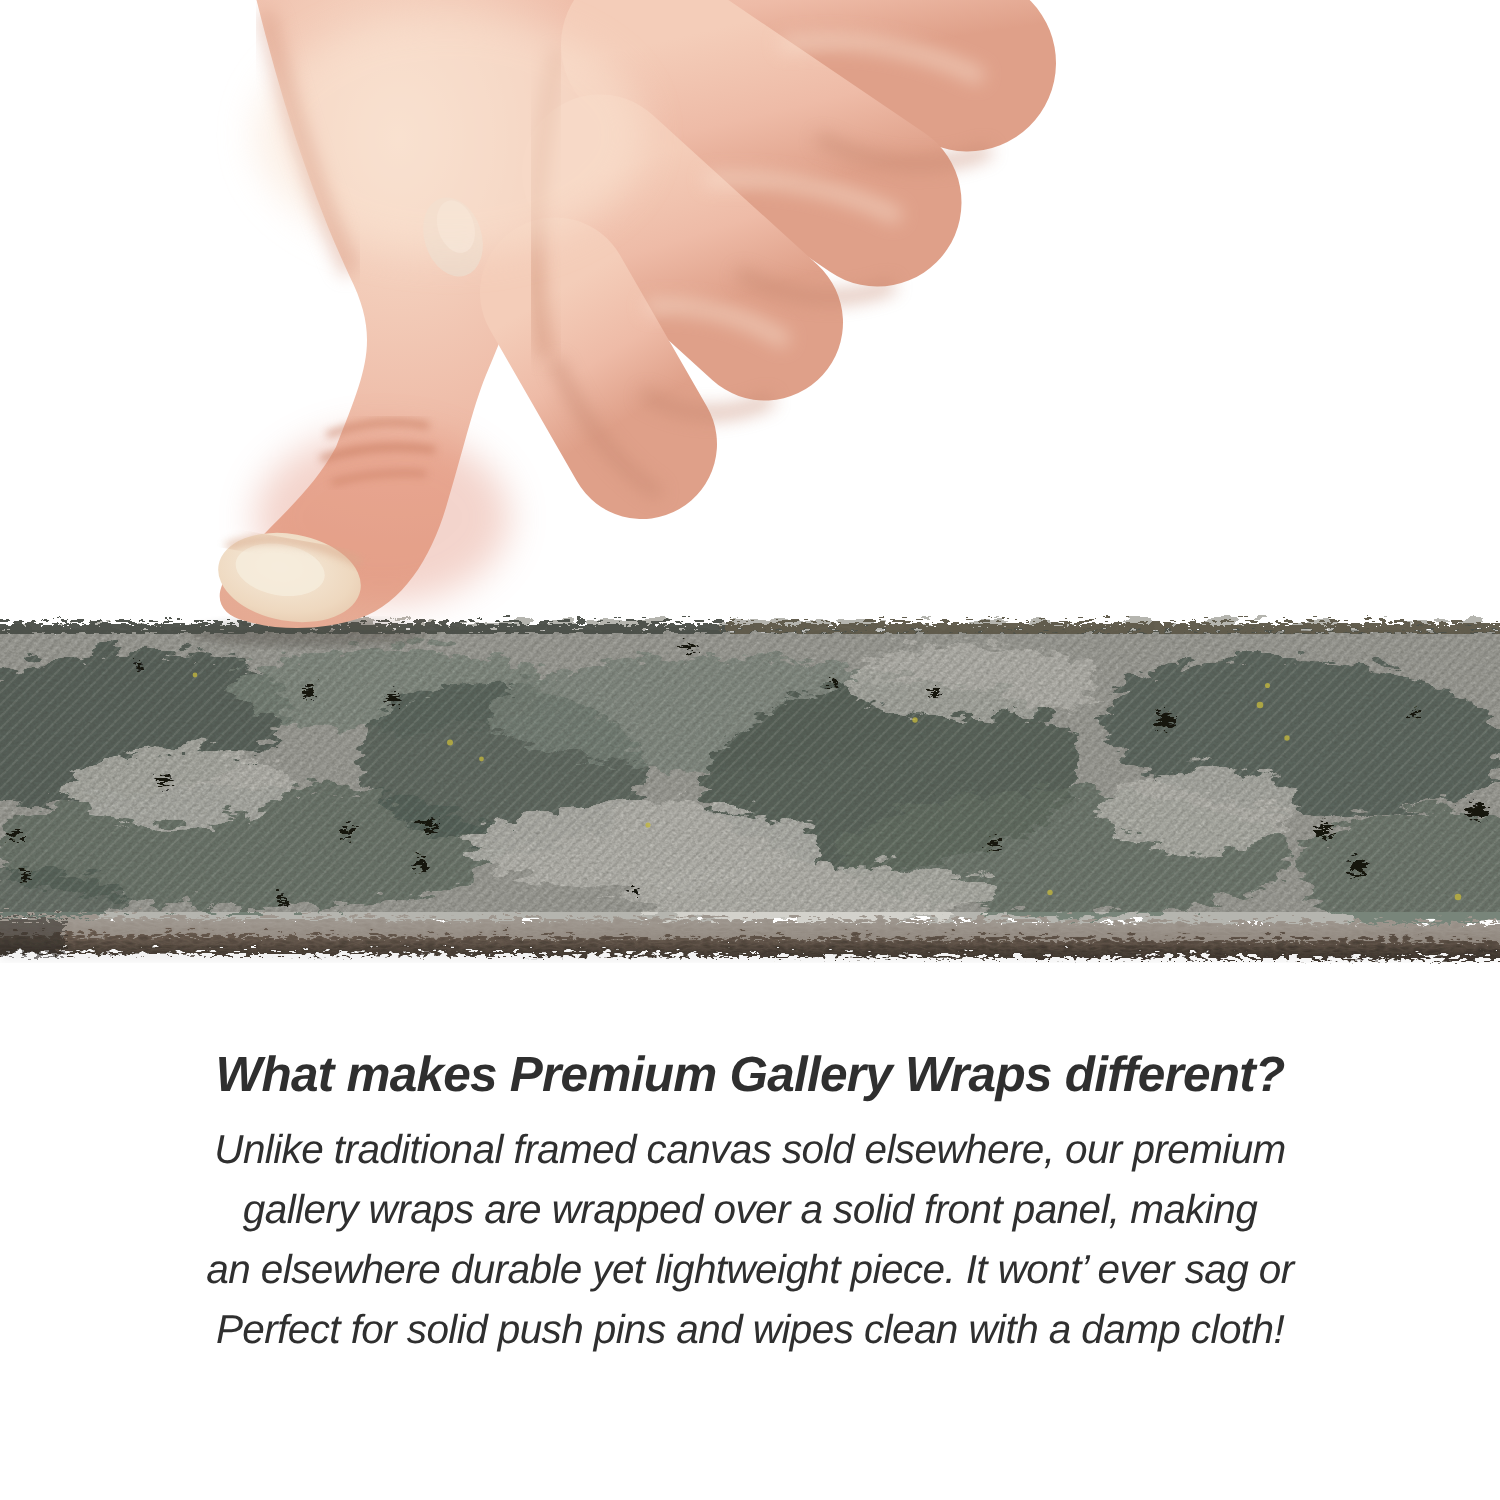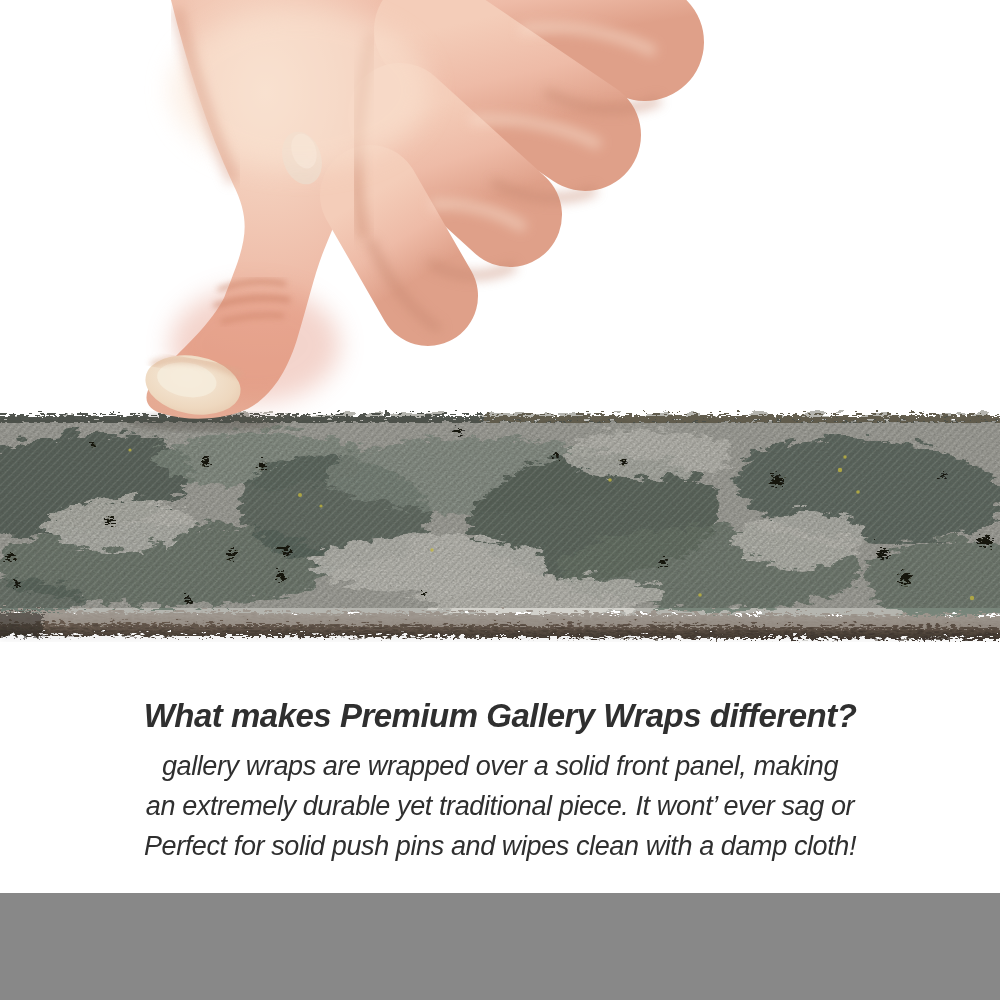--- a/index.html
+++ b/index.html
@@ -19,21 +19,21 @@
     --skin-shadow:#cf8f78;
     --skin-red:#dd7f66;
     --skin-highlight:#f8dfcd;
     --nail:#eed8bf;
     --nail-light:#f6ecdc;
     --background:#ffffff;
   }
   html,body{margin:0;padding:0;}
   body{background:#888;font-family:"Liberation Sans",sans-serif;}
   .page{
-    position:relative;width:1000px;height:893px;margin:0 auto;
+    position:relative;width:1000px;height:1000px;margin:0 auto;
     background:var(--background);overflow:hidden;
   }
   .photo-area{position:absolute;inset:0;}
   svg.strip{position:absolute;left:0;top:410px;}
   svg.hand{position:absolute;left:0;top:0;}
   .info{
     position:absolute;left:0;right:0;top:694px;
     text-align:center;color:var(--text);font-style:italic;
   }
   .info h1{
@@ -235,17 +235,18 @@
       <g transform="rotate(10 193 385)">
         <ellipse cx="193" cy="385" rx="48" ry="29" fill="url(#nailG)"></ellipse>
         <ellipse cx="186" cy="381" rx="30" ry="17" style="fill:var(--nail-light)" opacity="0.85"></ellipse>
         <path d="M148,372 Q185,352 238,367" stroke="#d8a98c" stroke-width="5" fill="none" opacity="0.7" filter="url(#b3)"></path>
       </g>
     </svg>
   </div>
 
   <section class="info">
     <h1>What makes Premium Gallery Wraps different?</h1>
+    <p class="line">Unlike traditional framed canvas sold elsewhere, our premium</p>
     <p class="line">gallery wraps are wrapped over a solid front panel, making</p>
-    <p class="line">an extremely durable yet traditional piece. It wont’ ever sag or</p>
+    <p class="line">an elsewhere durable yet lightweight piece. It wont’ ever sag or</p>
     <p class="line">Perfect for solid push pins and wipes clean with a damp cloth!</p>
   </section>
 </div>
 
 </body></html>

